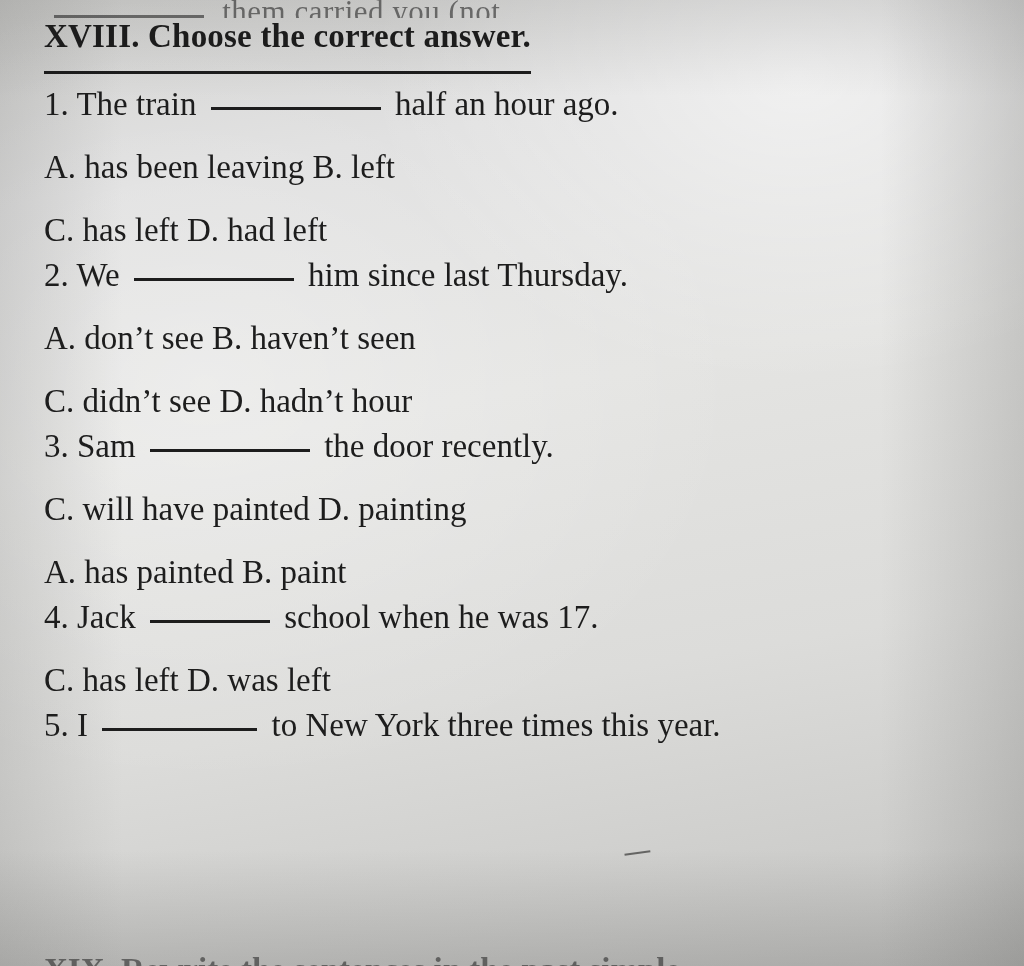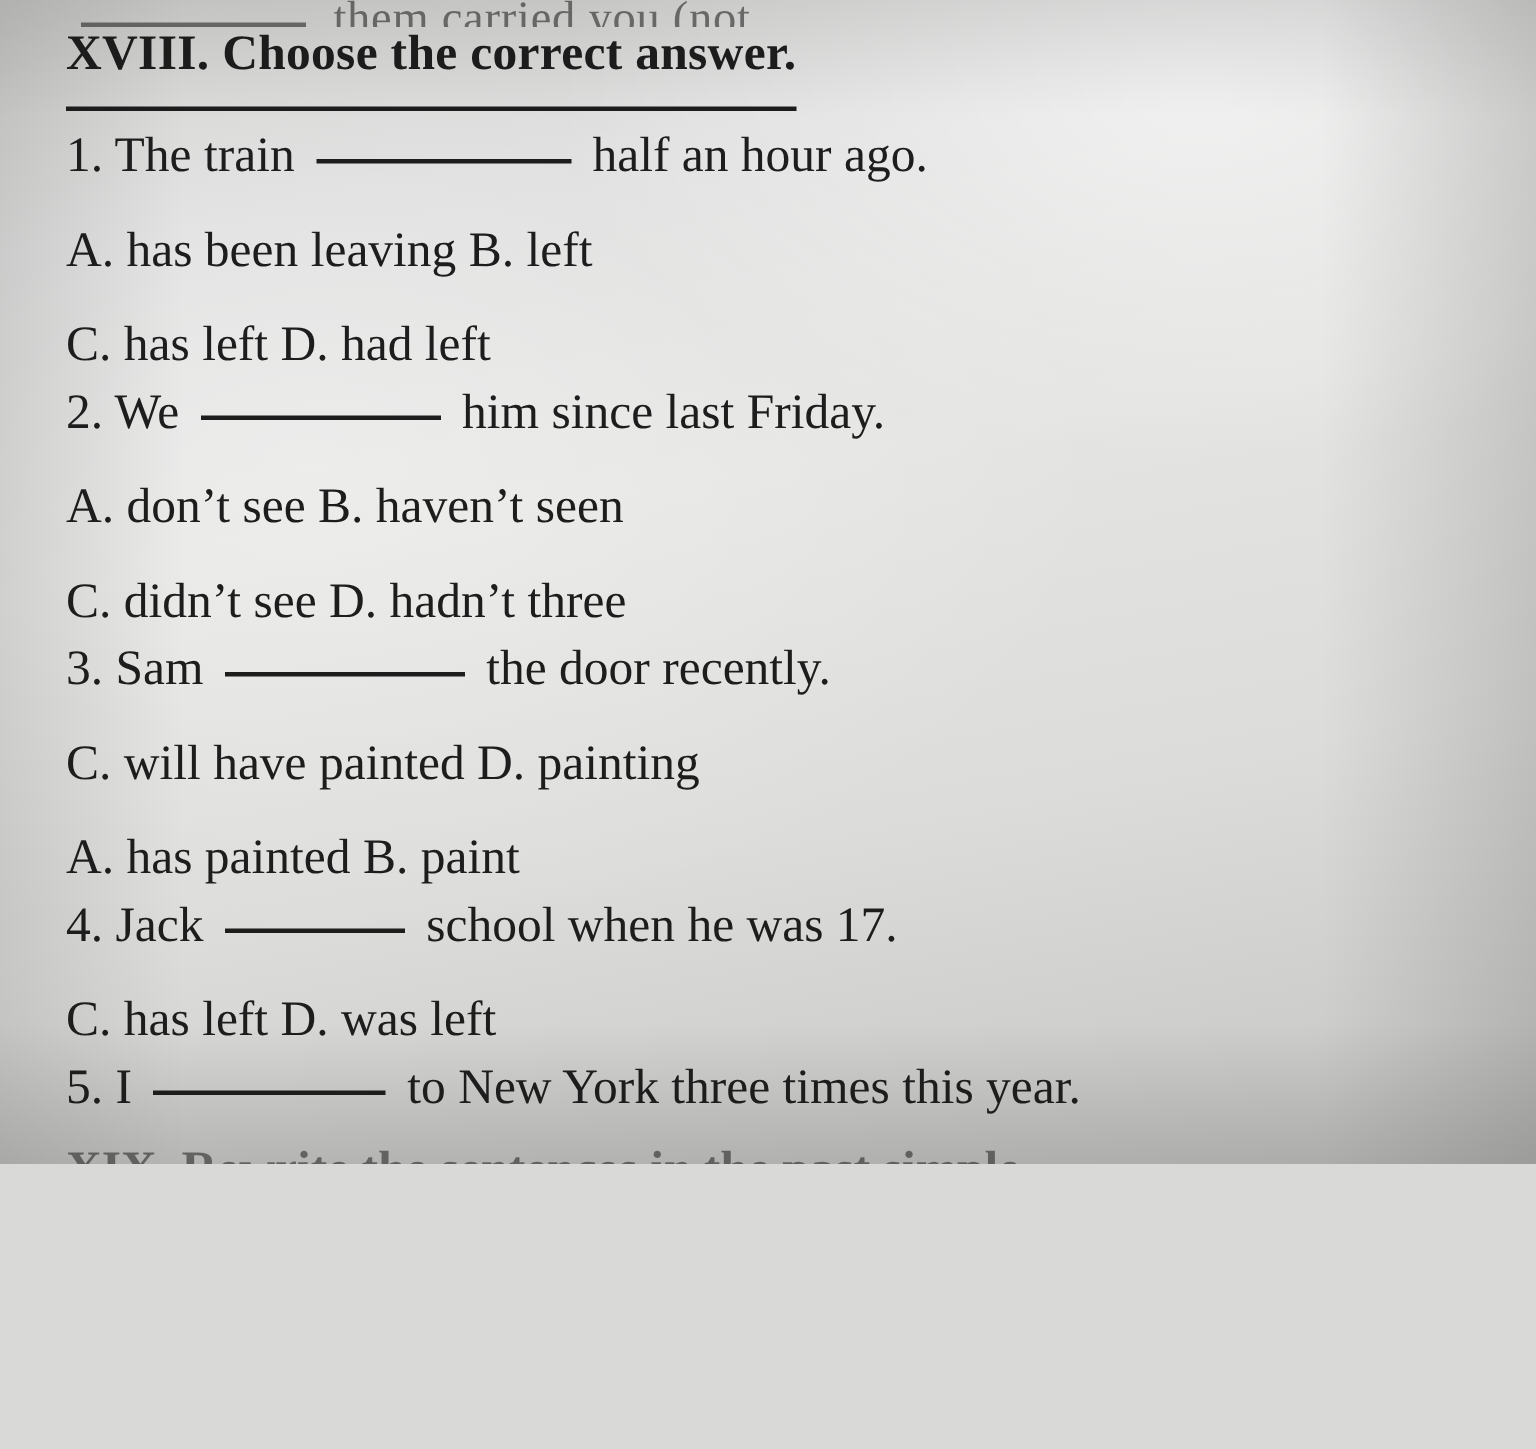--- a/index.html
+++ b/index.html
@@ -11,21 +11,21 @@
     height: 966px;
     overflow: hidden;
     background: #d9d9d7;
     font-family: "Liberation Serif", serif;
   }
 
   
   #page {
     position: relative;
     width: 1024px;
-    height: 776px;
+    height: 966px;
     background:
       radial-gradient(ellipse 60% 45% at 78% 8%, rgba(255,255,255,0.55), rgba(255,255,255,0) 70%),
       radial-gradient(ellipse 70% 55% at 20% 40%, rgba(255,255,255,0.35), rgba(255,255,255,0) 75%),
       linear-gradient(170deg, #cfcfcd 0%, #dedede 18%, #e4e4e2 42%, #dcdcda 68%, #cdcdcb 88%, #c2c2c0 100%);
     overflow: hidden;
   }
   
   #page::before {
     content: "";
     position: absolute;
@@ -150,24 +150,24 @@
       <span>half an hour ago.</span>
     </div>
     <div class="q-line opt">A. has been leaving B. left</div>
     <div class="q-line opt">C. has left D. had left</div>
 
     
     <div class="q-line stem">
       <span>2.</span>
       <span>We</span>
       <span class="blank w2"></span>
-      <span>him since last Friday.</span>
+      <span>him since last Thursday.</span>
     </div>
     <div class="q-line opt">A. don’t see B. haven’t seen</div>
-    <div class="q-line opt">C. didn’t see D. hadn’t three</div>
+    <div class="q-line opt">C. didn’t see D. hadn’t hour</div>
 
     
     <div class="q-line stem">
       <span>3.</span>
       <span>Sam</span>
       <span class="blank w3"></span>
       <span>the door recently.</span>
     </div>
     <div class="q-line opt">C. will have painted D. painting</div>
     <div class="q-line opt">A. has painted B. paint</div>

